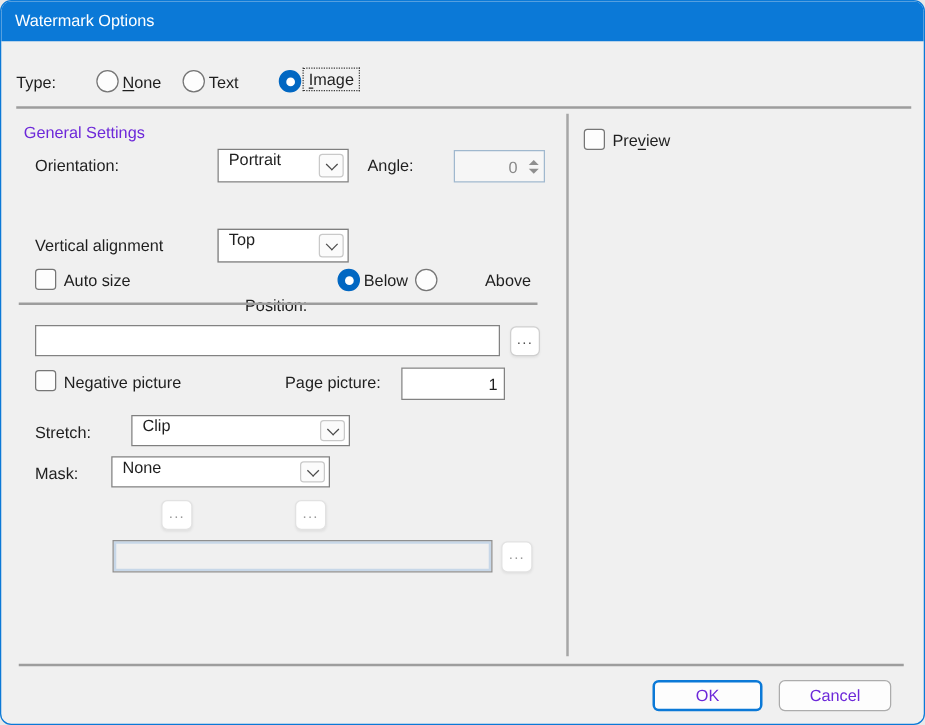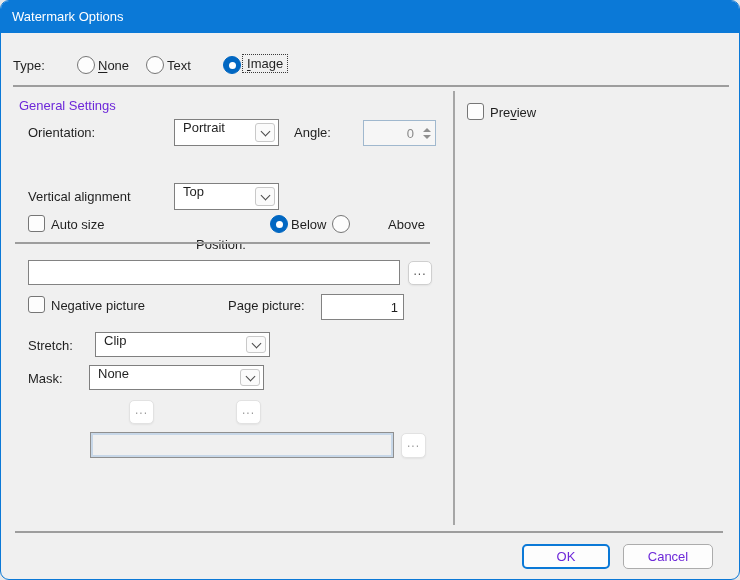--- a/index.html
+++ b/index.html
@@ -151,21 +151,21 @@
 
   <input class="tinput" style="left: 27px; top: 259px; width: 372px; height: 25px;" value="">
   <div class="btn-dots en" style="left:407px; top:260px; width:24px; height:24px;">...</div>
 
   <span class="check" style="left:27px; top:295px;"></span>
   <span class="lbl" style="left:50px; top:297px;">Negative picture</span>
   <span class="lbl" style="left:227px; top:297px;">Page picture:</span>
   <input class="tinput num" style="left: 320px; top: 293px; width: 83px; height: 26px;" value="1">
 
   <span class="lbl" style="left:27px; top:337px;">Stretch:</span>
-  <div class="combo" style="left:94px; top:331px; width:175px; height:25px;">
+  <div class="combo" style="left:104px; top:331px; width:175px; height:25px;">
     <span>Clip</span>
     <span class="chev-btn">
         <span class="chev"></span>
       </span>
   </div>
 
   <span class="lbl" style="left:27px; top:370px;">Mask:</span>
   <div class="combo" style="left:88px; top:364px; width:175px; height:25px;">
     <span>None</span>
     <span class="chev-btn">

